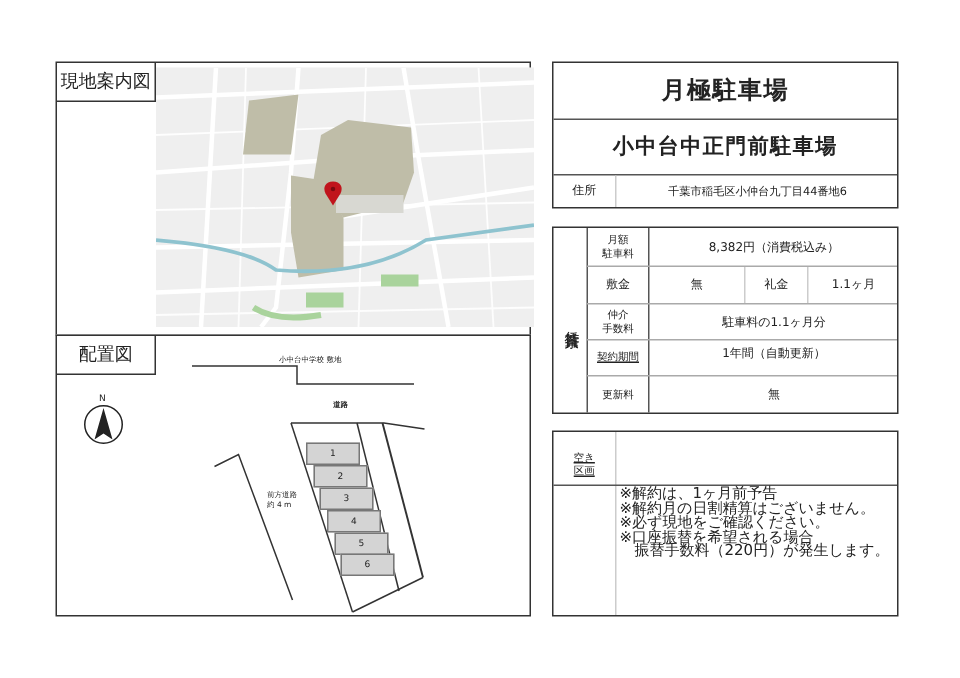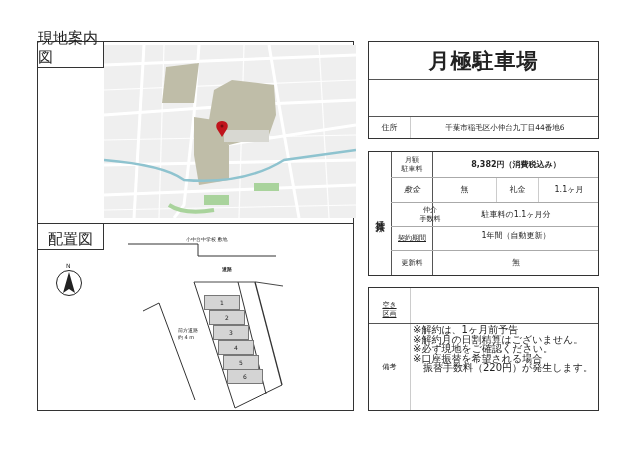--- a/index.html
+++ b/index.html
@@ -1,20 +1,20 @@
 <!DOCTYPE html>
 <html><head>
 <meta charset="utf-8">
 <style>
   html, body { margin:0; padding:0; background:#ffffff; }
   body { width:640px; height:452px; position:relative; overflow:hidden;
          font-family:"DejaVu Sans", sans-serif; color:#222; }
   .box { position:absolute; border:1.3px solid #333; box-sizing:border-box; background:#fff; }
   .label-tab { position:absolute; left:0; top:0; border-right:1.3px solid #333; border-bottom:1.3px solid #333;
-               box-sizing:border-box; display:flex; align-items:flex-end; justify-content:center; font-size:15px; }
+               box-sizing:border-box; display:flex; align-items:center; justify-content:center; font-size:12px; }
   
   .map { position:absolute; left:66px; top:3px; width:252px; height:173px; background:#efefef; overflow:hidden; }
   
   .title-row { position:absolute; left:0; right:0; display:flex; align-items:center; justify-content:center; font-weight:bold; letter-spacing:1px; }
   .hline { position:absolute; left:0; right:0; height:0; border-top:1px solid #555; }
   .hline.light { border-top:1px solid #aaa; }
   .vline { position:absolute; top:0; bottom:0; width:0; border-left:1px solid #555; }
   .vline.light { border-left:1.5px solid #ccc; }
   .cell { position:absolute; display:flex; align-items:center; justify-content:center; text-align:center; font-size:8px; line-height:1.15; }
   .cell.small { font-size:7px; }
@@ -117,65 +117,65 @@
     </div>
   <div class="slot" style="left:185px;top:131px;">
       <span>5</span>
     </div>
   <div class="slot" style="left:189px;top:145px;">
       <span>6</span>
     </div>
 </div>
 
 <div class="box" style="left:368px;top:41px;width:231px;height:98px;">
-  <div class="title-row" style="top:0;height:37px;font-size:21px;">月極駐車場</div>
+  <div class="title-row" style="top:0;height:37px;font-size:16px;">月極駐車場</div>
   <div class="hline" style="top:37px;"></div>
+  <div class="title-row" style="top:38px;height:36px;font-size:14px;">小中台中正門前駐車場</div>
   <div class="hline" style="top:74px;"></div>
   <div class="vline light" style="left:41px;top:75px;"></div>
   <div class="cell" style="left:0;top:75px;width:41px;height:22px;font-family:Liberation Mono, monospace;">住所</div>
   <div class="cell" style="left:42px;top:75px;width:188px;height:22px;font-size:7.5px;">千葉市稲毛区小仲台九丁目44番地6</div>
 </div>
 
 <div class="box" style="left:368px;top:151px;width:231px;height:125px;">
   <div class="vline" style="left:22px;"></div>
   <div class="vline" style="left:63px;"></div>
   <div class="cell vert" style="left:0;top:0;width:22px;height:123px;">賃貸条件</div>
 
   <div class="hline light" style="left:22px;top:25px;"></div>
   <div class="hline light" style="left:22px;top:50px;"></div>
   <div class="hline light" style="left:22px;top:74px;"></div>
   <div class="hline light" style="left:22px;top:98px;"></div>
 
   <div class="cell small" style="left:23px;top:0;width:40px;height:25px;white-space:pre;">月額
 駐車料</div>
-  <div class="cell" style="left:64px;top:0;width:166px;height:25px;font-weight:bold;">8,382円（消費税込み）</div>
+  <div class="cell" style="left:64px;top:0;width:166px;height:25px;font-weight:normal;">8,382円（消費税込み）</div>
 
-  <div class="cell" style="left:23px;top:26px;width:40px;height:24px;font-style:italic;">敷金</div>
+  <div class="cell" style="left:23px;top:26px;width:40px;height:24px;">敷金</div>
   <div class="cell" style="left:64px;top:26px;width:63px;height:24px;">無</div>
   <div class="vline light" style="left:127px;top:26px;bottom:auto;height:24px;"></div>
   <div class="cell" style="left:128px;top:26px;width:41px;height:24px;">礼金</div>
   <div class="vline light" style="left:169px;top:26px;bottom:auto;height:24px;"></div>
   <div class="cell" style="left:170px;top:26px;width:60px;height:24px;">1.1ヶ月</div>
 
-  <div class="cell small" style="left:41px;top:51px;width:40px;height:23px;white-space:pre;">仲介
+  <div class="cell small" style="left:23px;top:51px;width:40px;height:23px;white-space:pre;">仲介
 手数料</div>
   <div class="cell" style="left:64px;top:51px;width:166px;height:23px;">駐車料の1.1ヶ月分</div>
 
   <div class="cell small" style="left:23px;top:75px;width:40px;height:23px;text-decoration:underline;">契約期間</div>
   <div class="cell" style="left:64px;top:72px;width:166px;height:23px;">1年間（自動更新）</div>
 
   <div class="cell small" style="left:23px;top:99px;width:40px;height:24px;">更新料</div>
   <div class="cell" style="left:64px;top:99px;width:166px;height:24px;">無</div>
 </div>
 
 <div class="box" style="left:368px;top:287px;width:231px;height:124px;">
   <div class="vline light" style="left:41px;"></div>
   <div class="hline" style="top:35px;"></div>
   <div class="cell small" style="left:0;top:4px;width:41px;height:35px;white-space:pre;text-decoration:underline;">空き
 区画</div>
   <div class="cell" style="left:42px;top:0;width:188px;height:35px;"></div>
-  <div class="cell small" style="left:0;top:36px;width:41px;height:86px;">備考</div>
   <div class="remarks" style="left:44px;top:37px;">※解約は、1ヶ月前予告
 ※解約月の日割精算はございません。
 ※必ず現地をご確認ください。
 ※口座振替を希望される場合
 　振替手数料（220円）が発生します。</div>
 </div>
 
 </body></html>

